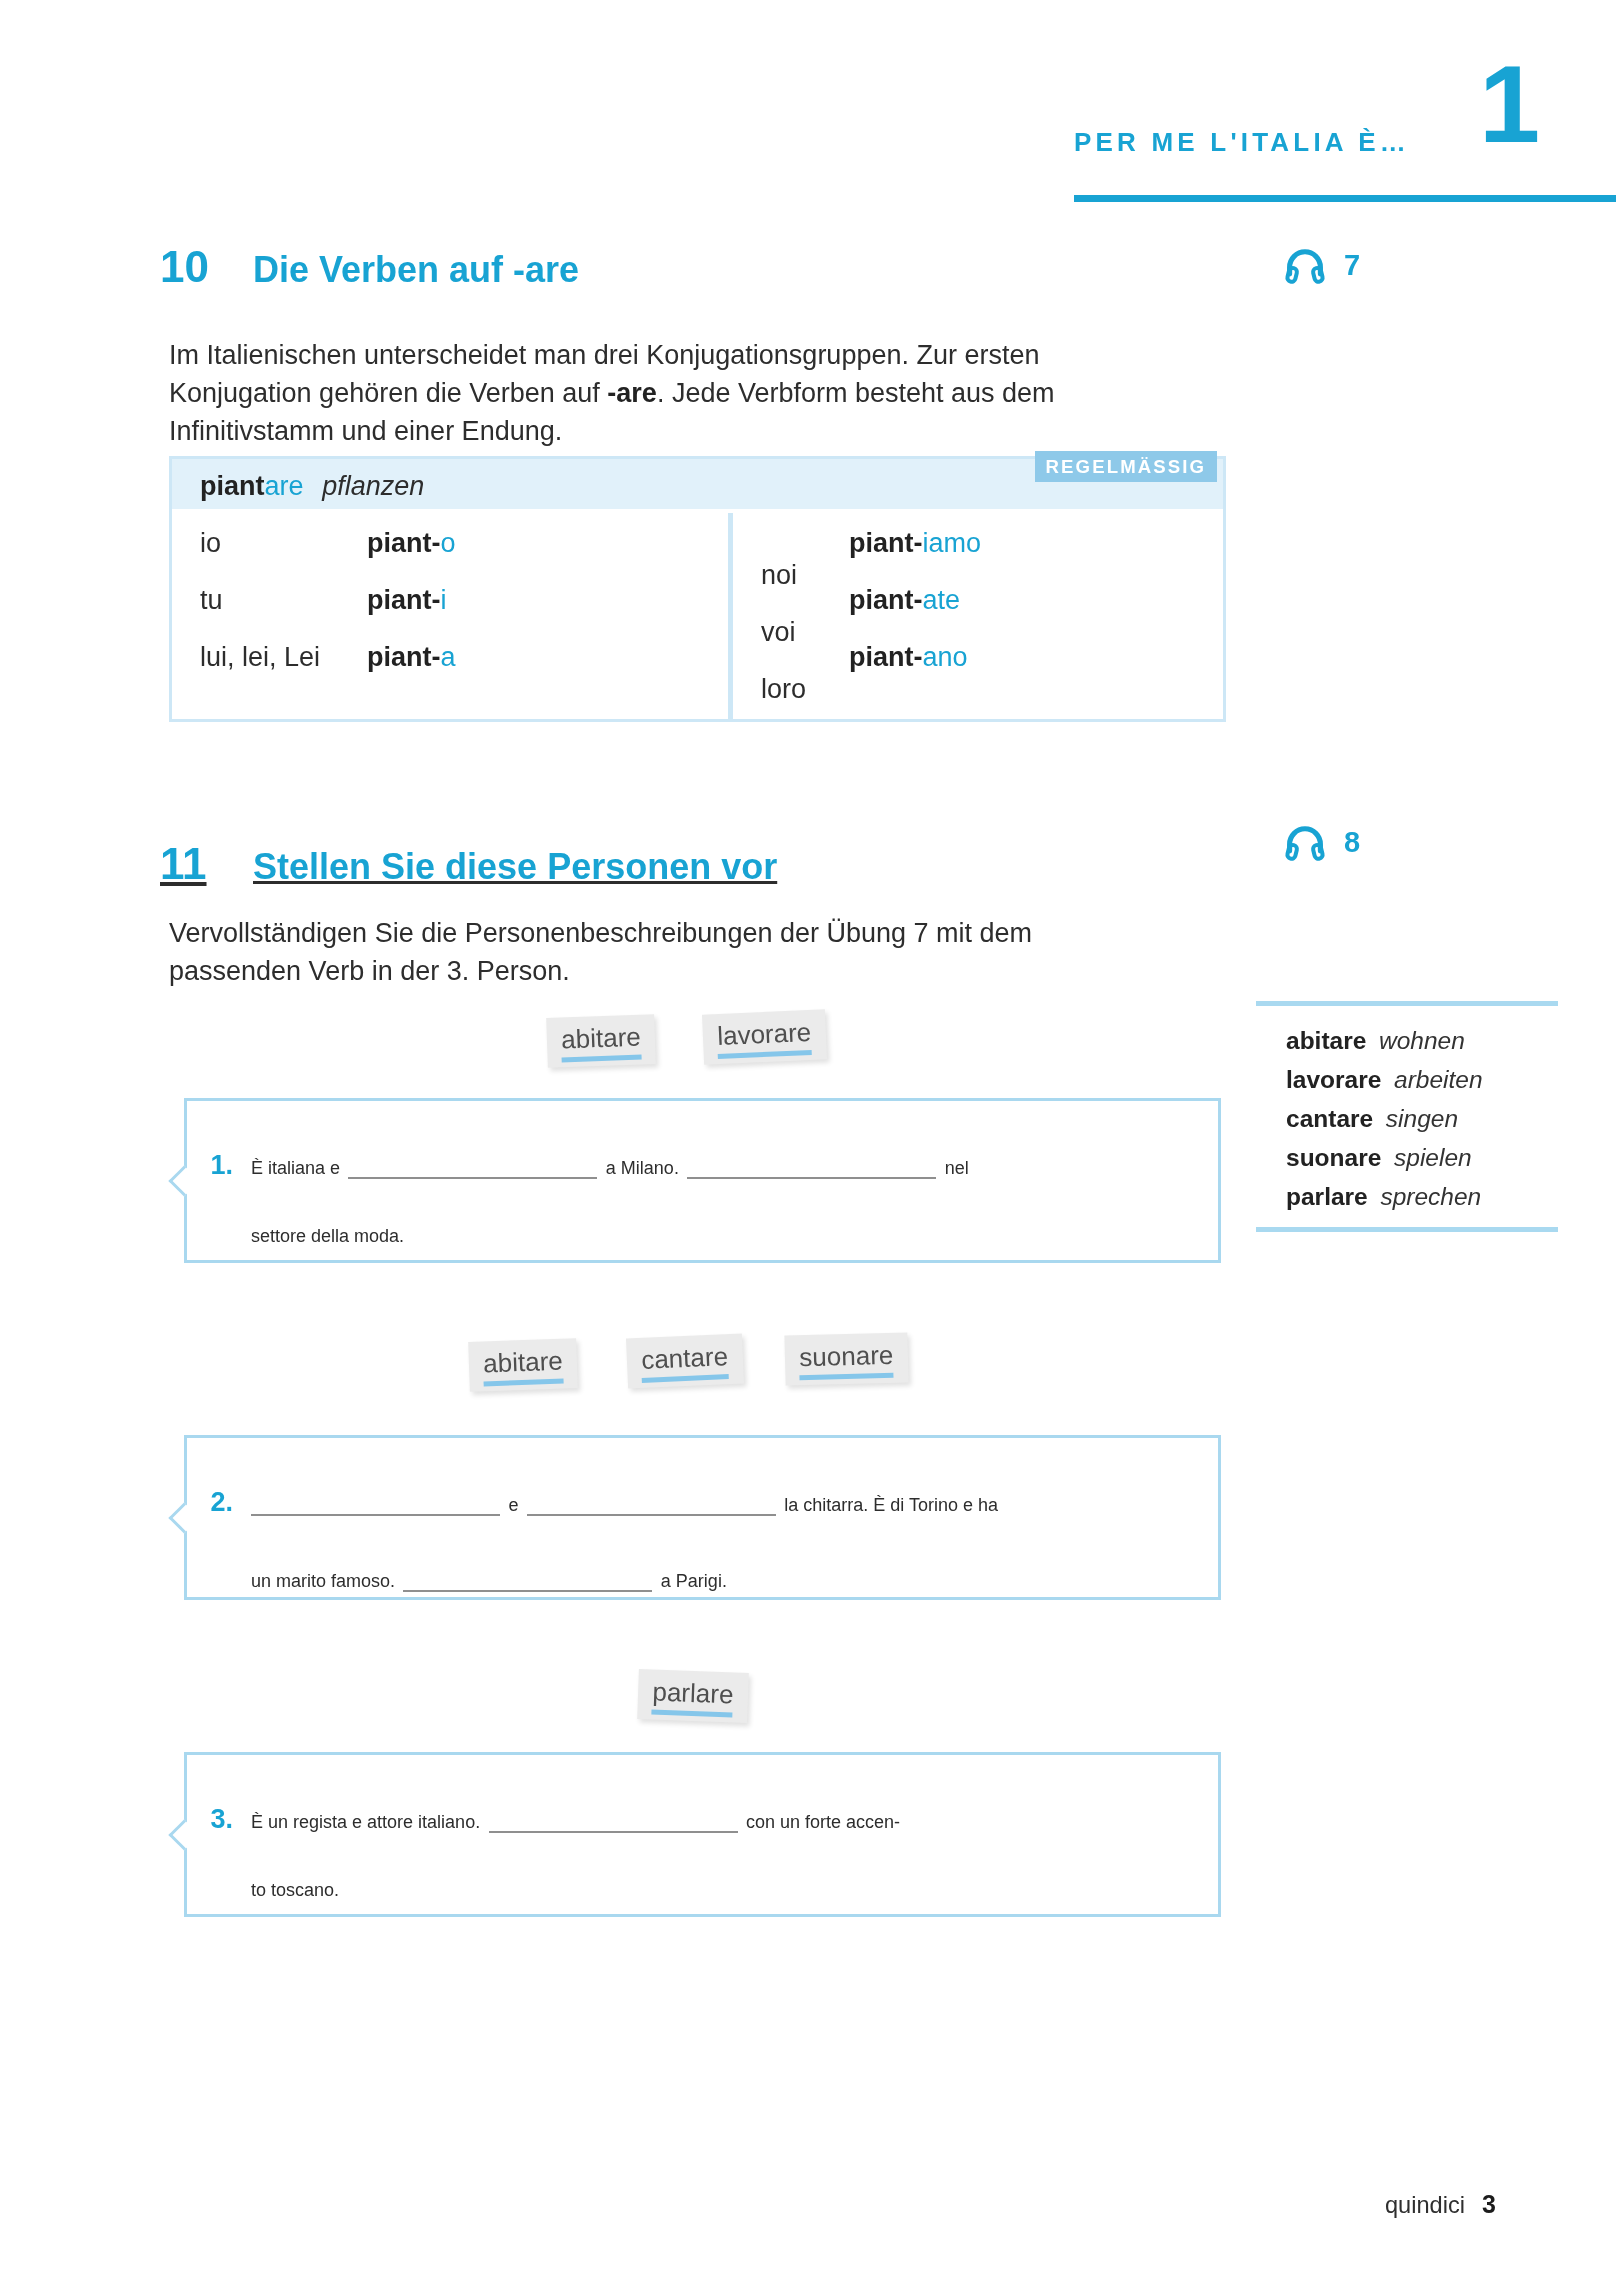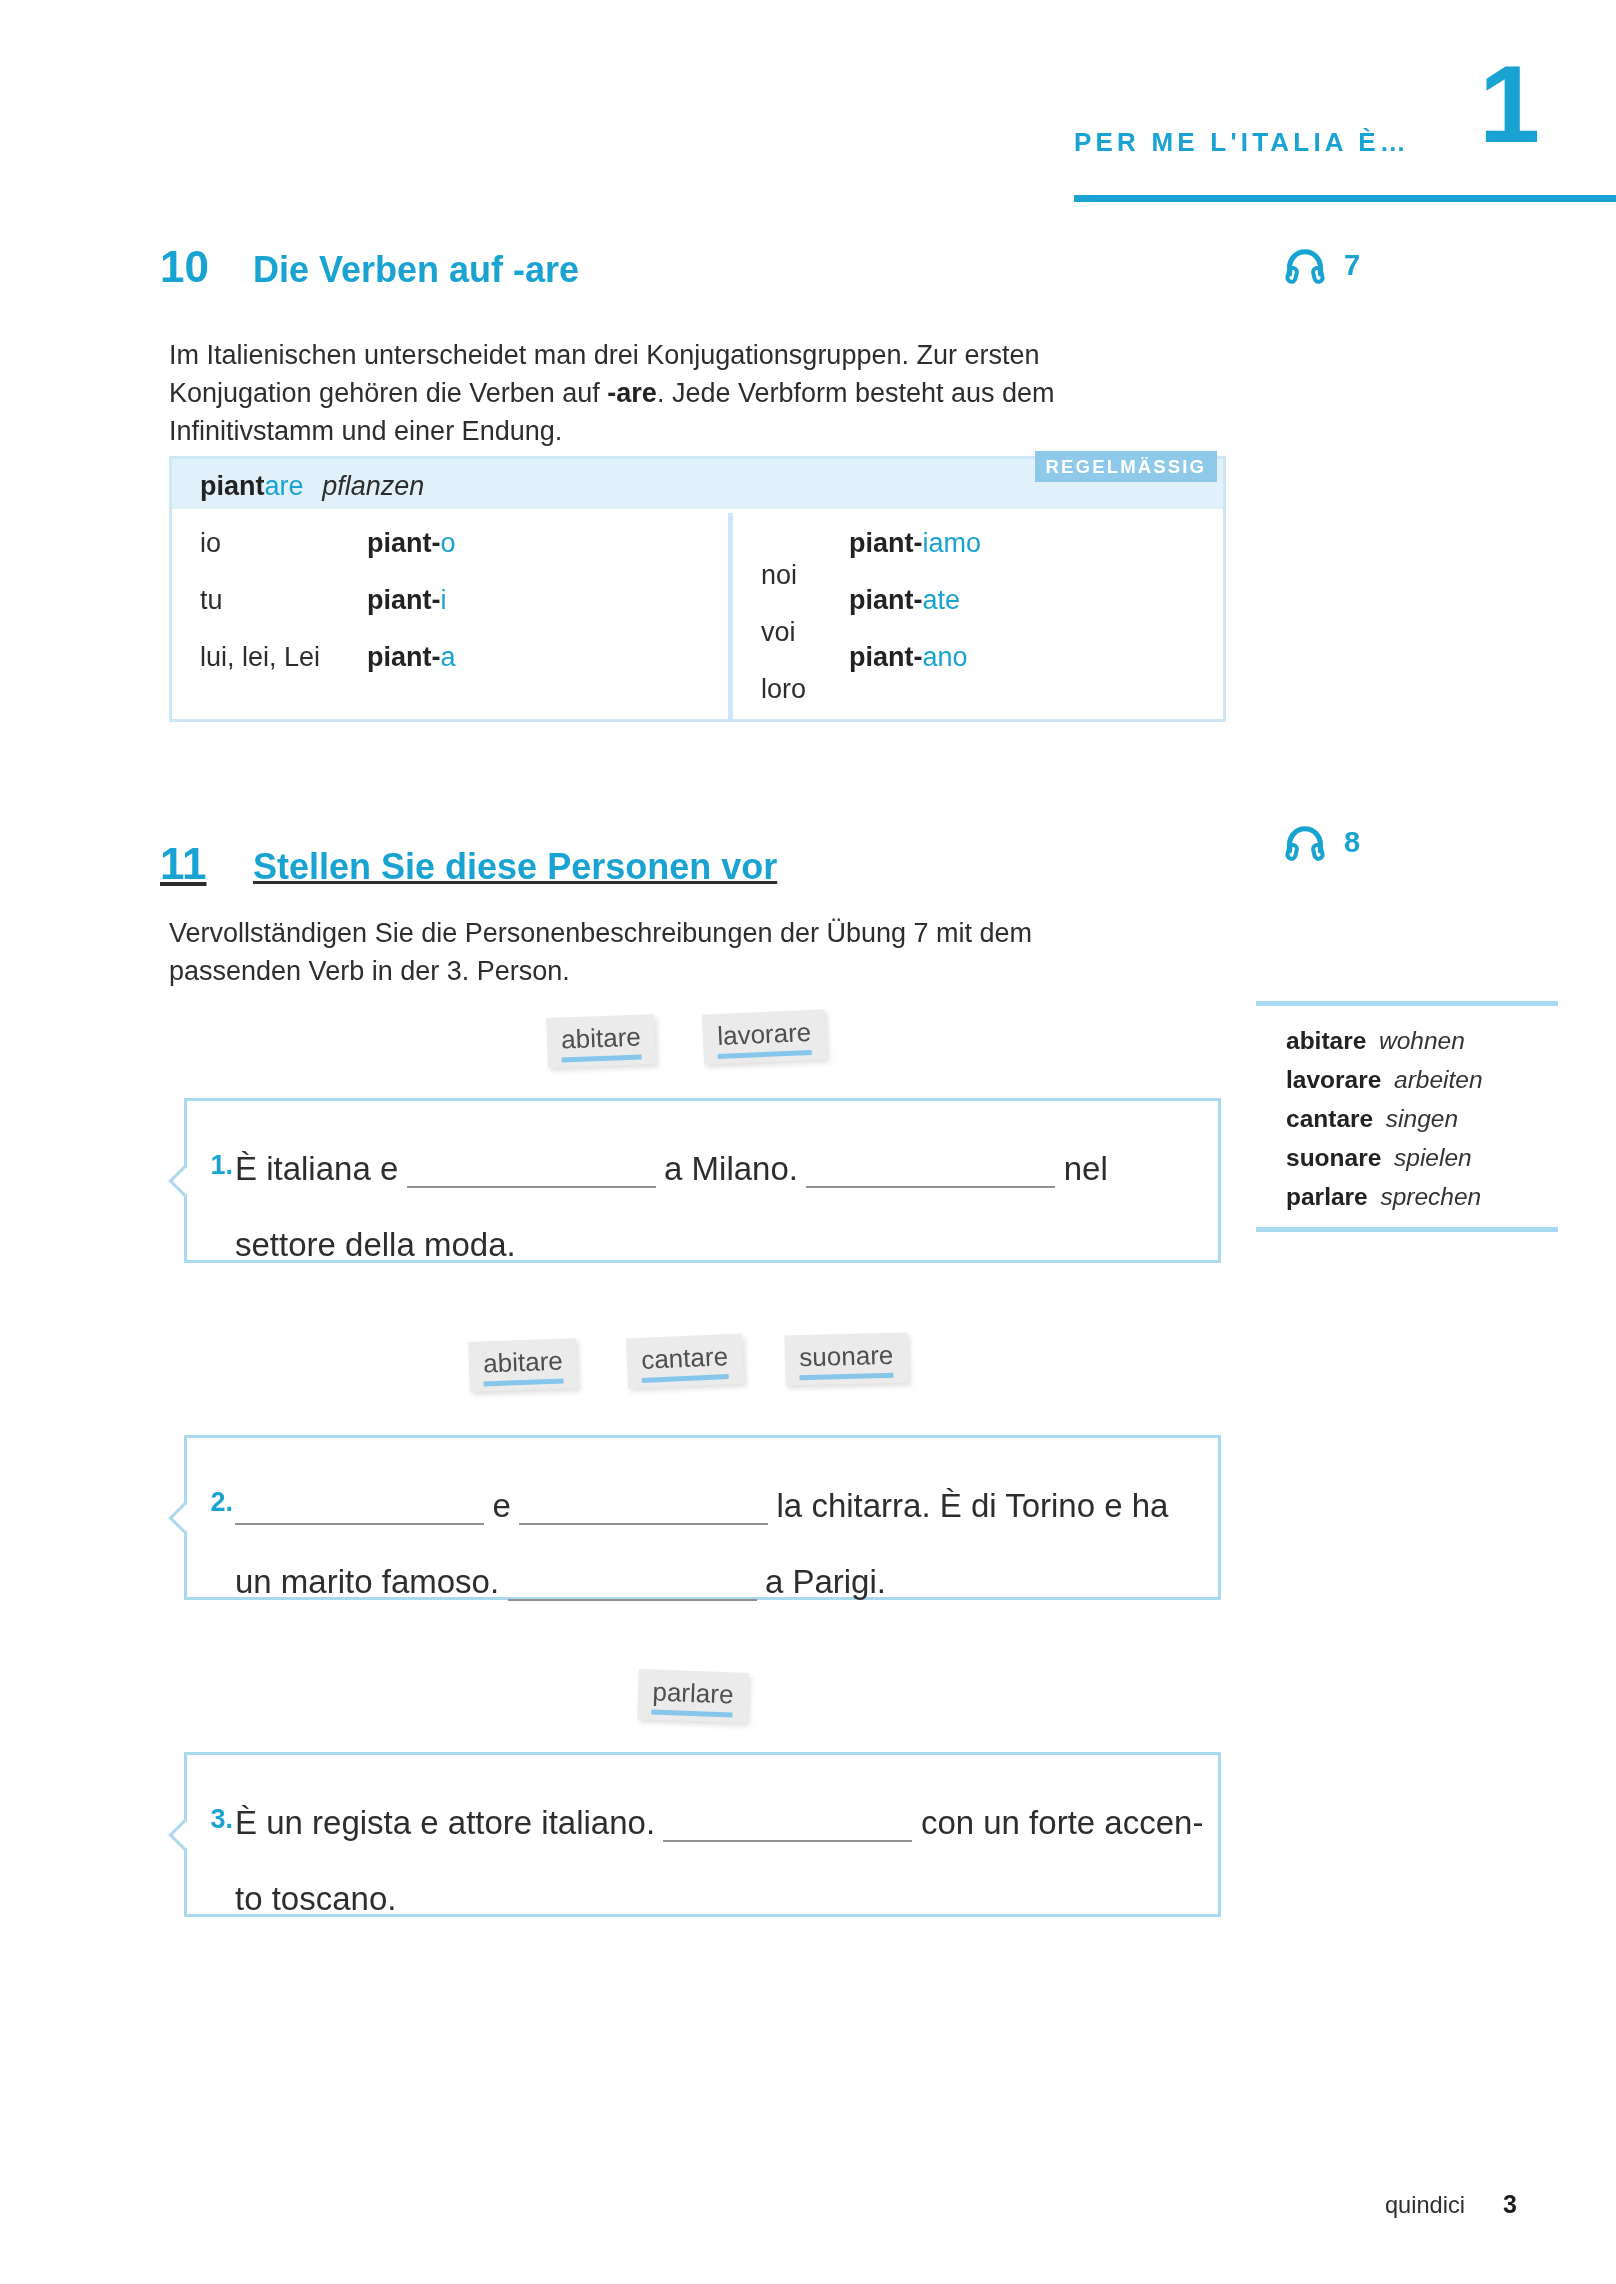--- a/index.html
+++ b/index.html
@@ -70,28 +70,28 @@
   .vocab-de { font-style:italic; color:#333; }
 
   
   .ex-box { position:absolute; left:184px; width:1037px; height:165px;
             border:3.4px solid var(--box-border); background:#fff; }
   #ex1 { top:1098px; } #ex2 { top:1435px; } #ex3 { top:1752px; }
   .notch { position:absolute; left:-14.4px; top:50%; width:22px; height:22px; background:#fff;
            border-left:3.4px solid var(--box-border); border-bottom:3.4px solid var(--box-border);
            transform:translateY(-50%) rotate(45deg); }
   .ex-num { position:absolute; left:23.6px; top:49px; font-size:27px; font-weight:bold; color:var(--accent); }
-  .ex-line { position:absolute; left:48px; font-size:33px; color:#2d2d2d; white-space:nowrap; }
+  .ex-line { position:absolute; left:64px; font-size:18px; color:#2d2d2d; white-space:nowrap; }
   .l1 { top:49px; } .l2 { top:125px; }
   .blank { display:inline-block; width:249px; height:29px; border-bottom:2.5px solid #8f8f8f;
            margin:0 8.4px; vertical-align:bottom; }
   .blank.m0 { margin-left:0; }
 
   
-  .footer { position:absolute; left:1385px; top:2190px; display:flex; align-items:baseline; gap:38px; }
+  .footer { position:absolute; left:1385px; top:2190px; display:flex; align-items:baseline; gap:17px; }
   .footer-word { font-size:23.6px; color:#2f2f2f; }
   .footer-num { font-size:25px; font-weight:bold; color:#1c1c1c; }
 </style>
 </head>
 <body>
 
 <div class="page">
 
   <div class="kicker">PER ME L'ITALIA È…</div>
   <div class="chapter-num">1</div>

